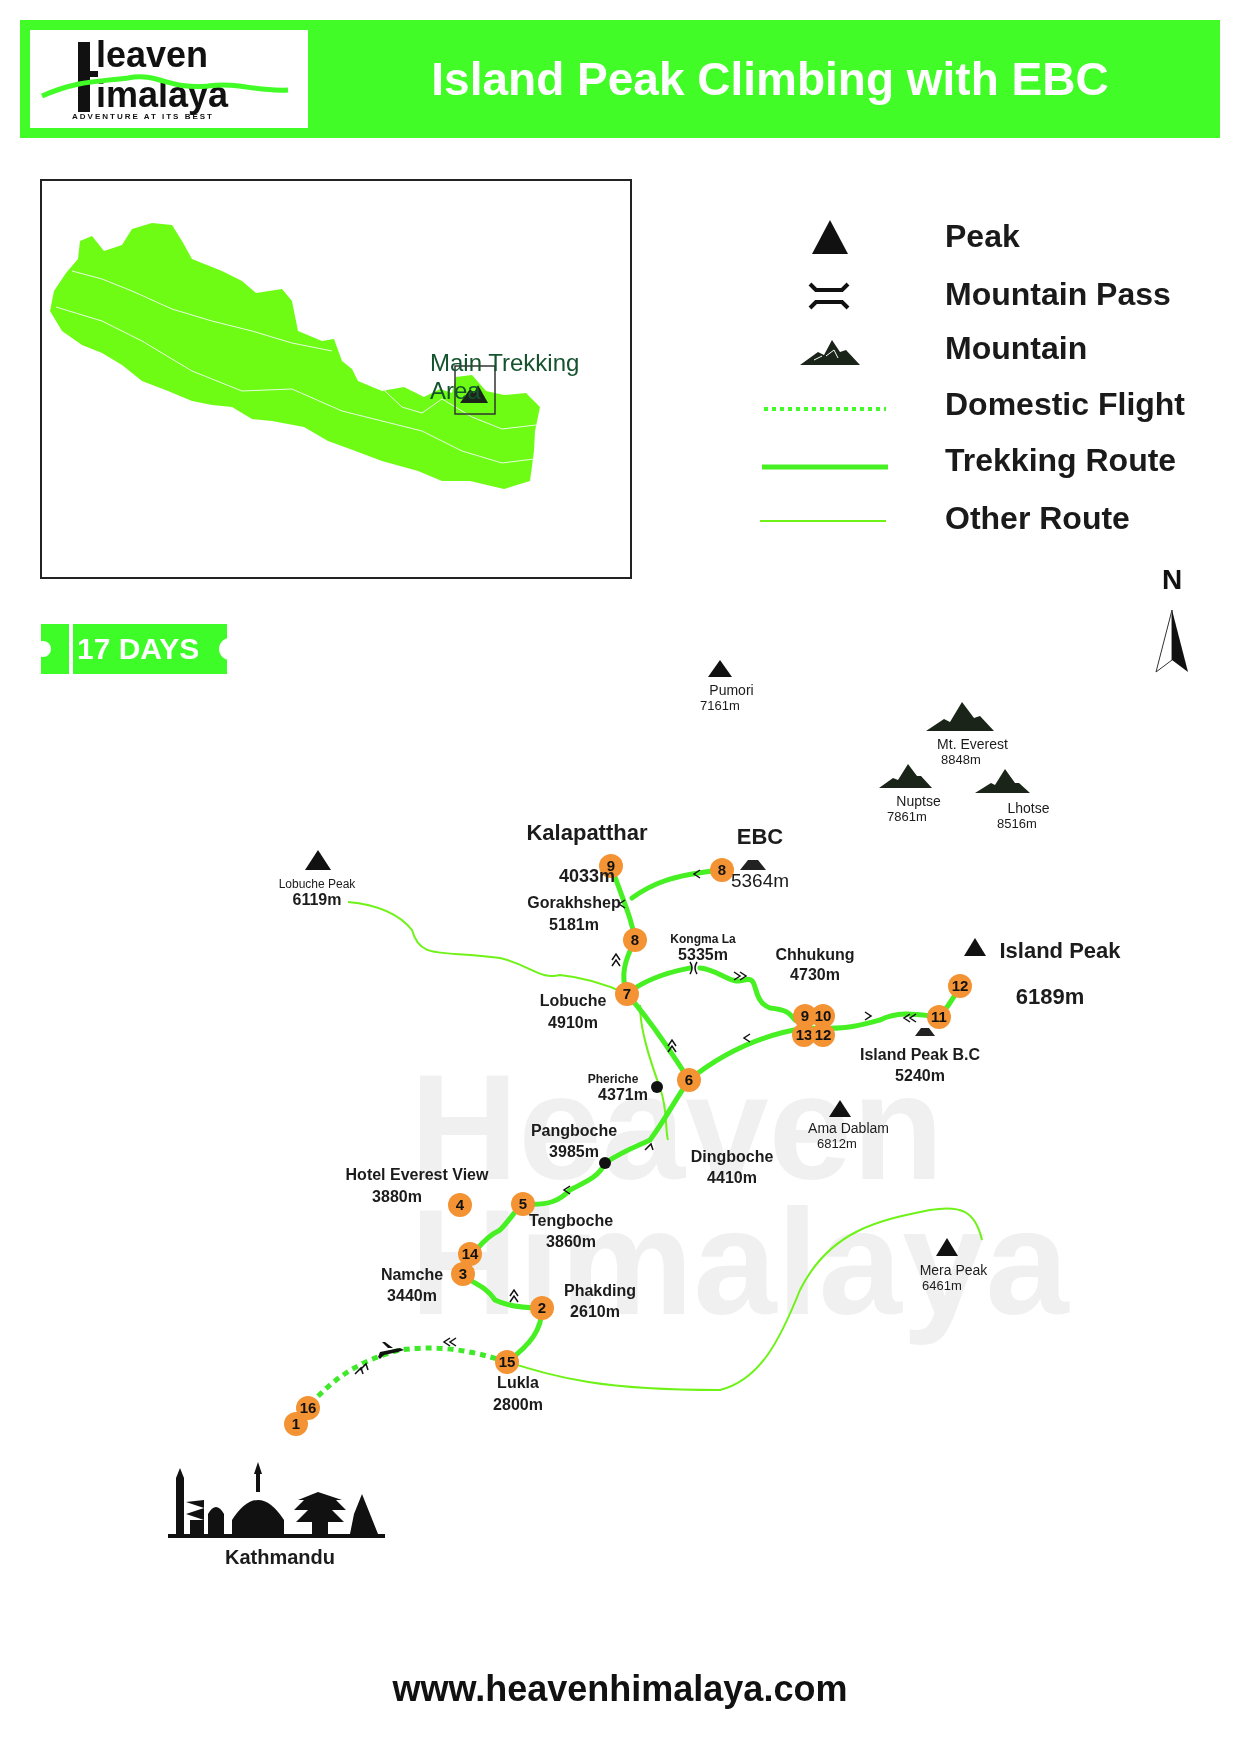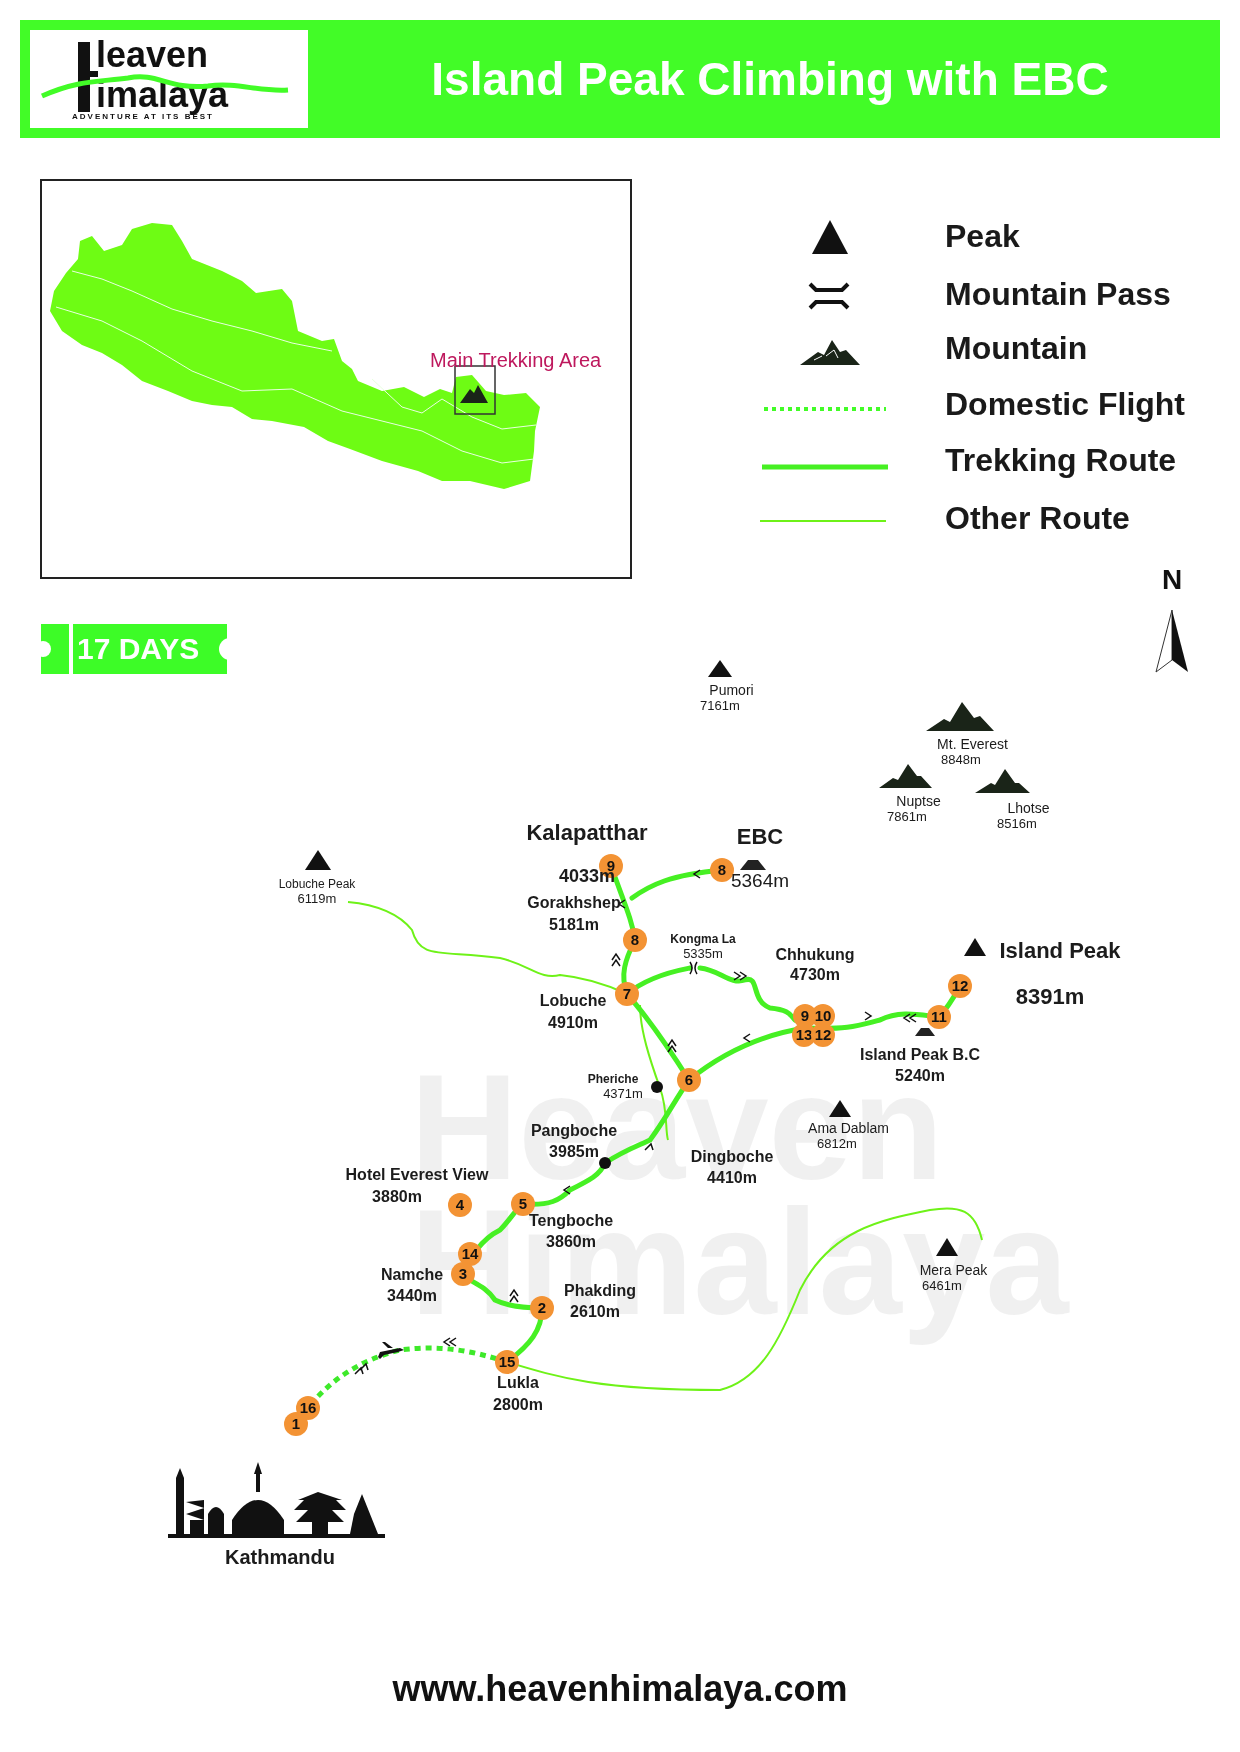--- a/index.html
+++ b/index.html
@@ -7,30 +7,30 @@
   .abs { position: absolute; }
   .header { position: absolute; left: 20px; top: 20px; width: 1200px; height: 118px; background: #42fc27; }
   .logo-box { position: absolute; left: 10px; top: 10px; width: 278px; height: 98px; background: #fff; }
   .logo-H { position: absolute; left: 48px; top: 12px; width: 12px; height: 70px; background: #111; }
   .logo-H2 { position: absolute; left: 60px; top: 41px; width: 8px; height: 6px; background: #111; }
   .logo-line1 { position: absolute; left: 66px; top: 4px; font-size: 36px; font-weight: bold; color: #111; letter-spacing: 0px; }
   .logo-line2 { position: absolute; left: 66px; top: 44px; font-size: 36px; font-weight: bold; color: #111; }
   .logo-tag { position: absolute; left: 42px; top: 82px; font-size: 8px; font-weight: bold; letter-spacing: 2px; color: #111; }
   .title { position: absolute; left: 300px; top: 0; width: 900px; height: 100px; line-height: 118px; text-align: center; color: #fff; font-weight: bold; font-size: 46px; }
   .inset { position: absolute; left: 40px; top: 179px; width: 592px; height: 400px; border: 2px solid #222; box-sizing: border-box; }
-  .inset-label { position: absolute; left: 428px; top: 347px; font-size: 20px; color: #be185d; }
+  .inset-label { position: absolute; left: 428px; top: 347px; font-size: 24px; color: #14532d; }
   .legend-item { position: absolute; left: 945px; font-size: 32px; font-weight: bold; color: #1a1a1a; }
   .days { position: absolute; left: 41px; top: 624px; width: 186px; height: 50px; background: #3dfc27; }
   .days-text { position: absolute; left: 36px; top: 0; height: 50px; line-height: 50px; color: #fff; font-weight: bold; font-size: 30px; }
   .lbl { position: absolute; text-align: center; color: #1c1c1c; white-space: nowrap; transform: translateX(-50%); }
   .lbl .n { display: block; font-weight: bold; }
   .lbl .a { display: block; font-weight: bold; }
   .s14 .n, .s14 .a { font-size: 16px; }
   .s11 .n { font-size: 12px; font-weight: normal; }
-  .s11 .a { font-size: 13px; font-weight: normal; }
+  .s11 .a { font-size: 16px; font-weight: bold; }
   .s13 .n { font-size: 14px; font-weight: normal; padding-left: 23px; }
   .s13 .a { font-size: 13px; font-weight: normal; }
   .s20 .n, .s20 .a { font-size: 22px; margin-top: 20px; }
   .stop { position: absolute; width: 24px; height: 24px; border-radius: 50%; background: #f39334; color: #111; font-size: 15px; font-weight: bold; text-align: center; line-height: 24px; transform: translate(-50%,-50%); }
   .footer { position: absolute; left: 0; top: 1668px; width: 1240px; text-align: center; font-size: 36px; font-weight: bold; color: #111; }
   .watermark { position: absolute; left: 410px; top: 1060px; font-size: 150px; font-weight: bold; color: rgba(0,0,0,0.06); line-height: 0.9; }
 </style>
 </head>
 <body>
 
@@ -240,21 +240,21 @@
 <div class="lbl s11" style="left:703px;top:932px">
     <span class="n" style="font-weight:bold">Kongma La</span>
     <span class="a">5335m</span>
   </div>
 <div class="lbl s14" style="left:815px;top:946px">
     <span class="n">Chhukung</span>
     <span class="a" style="margin-top:2px">4730m</span>
   </div>
 <div class="lbl s20" style="left:1060px;top:918px">
     <span class="n">Island Peak</span>
-    <span class="a" style="margin-left:-20px">8391m</span>
+    <span class="a" style="margin-left:-20px">6189m</span>
   </div>
 <div class="lbl s14" style="left:573px;top:992px">
     <span class="n">Lobuche</span>
     <span class="a" style="margin-top:4px">4910m</span>
   </div>
 <div class="lbl s14" style="left:920px;top:1046px">
     <span class="n">Island Peak B.C</span>
     <span class="a" style="margin-top:3px">5240m</span>
   </div>
 <div class="lbl s11" style="left:613px;top:1072px">

